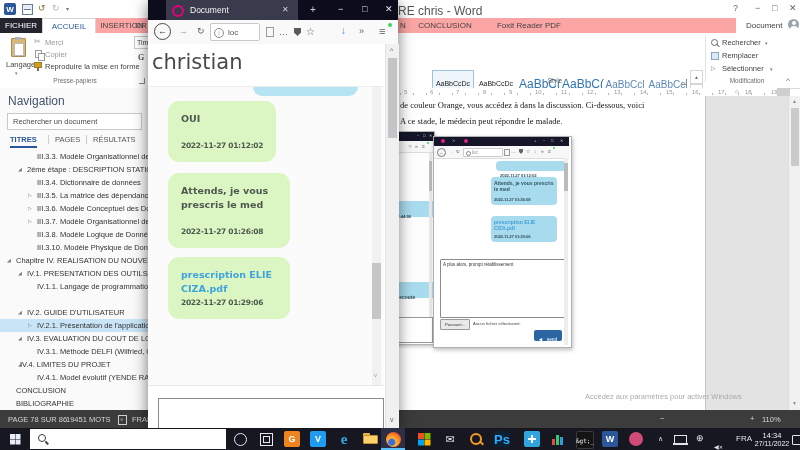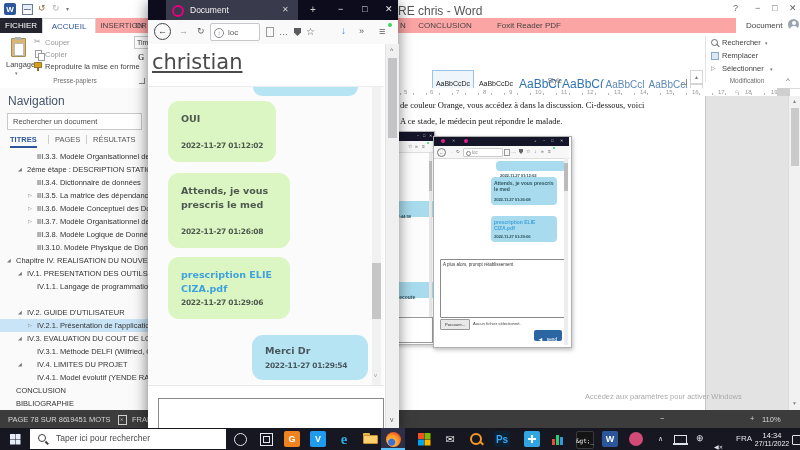--- a/index.html
+++ b/index.html
@@ -90,21 +90,21 @@
 
     <div class="a" style="left:6px;top:4px;width:24px;height:42px;">
       <div class="a" style="left:5px;top:1px;width:13px;height:17px;background:#d9b777;border:1px solid #a98a4f;border-radius:1px;">
         <div class="a" style="left:3px;top:-2px;width:6px;height:3px;background:#b3b3b3;"></div>
         <div class="a" style="left:2px;top:4px;width:8px;height:11px;background:#fff;border:1px solid #bbb;"></div>
       </div>
       <div class="a ribtxt" style="left:0;top:23px;width:24px;text-align:center;">Langage</div>
       <div class="a" style="left:9px;top:33px;font-size:5px;color:#777;">▾</div>
     </div>
     <span class="a" style="left:34px;top:4px;font-size:8px;color:#9a9a9a;">✂</span>
-    <span class="a ribtxt dis nw" style="left:45px;top:5px;">Couper</span>
+    <span class="a ribtxt dis nw" style="left:45px;top:5px;">Merci</span>
     <div class="a" style="left:35px;top:17px;width:5px;height:6px;border:1px solid #9a9a9a;background:#fff;">
       <div class="a" style="left:1.5px;top:1.5px;width:5px;height:6px;border:1px solid #9a9a9a;background:#fff;"></div>
     </div>
     <span class="a ribtxt dis nw" style="left:45px;top:17px;">Copier</span>
     <div class="a" style="left:34px;top:29px;width:6px;height:4px;background:#d4a017;border:1px solid #9a7b2d;">
       <div class="a" style="left:2px;top:4px;width:2px;height:4px;background:#8a6d3b;"></div>
     </div>
     <span class="a ribtxt nw" style="left:45px;top:29px;">Reproduire la mise en forme</span>
     <div class="a grouplbl nw" style="left:30px;top:44px;width:90px;">Presse-papiers</div>
     <div class="a" style="left:139px;top:45px;width:5px;height:5px;border-right:1px solid #8a8a8a;border-bottom:1px solid #8a8a8a;"></div>
@@ -286,21 +286,21 @@
     <div class="navitem" style="top:127px;padding-left:37px;"><span class="navmark" style="left:28px;">▷</span><span>III.3.7. Modèle Organisationnel de D</span></div>
     <div class="navitem" style="top:140px;padding-left:37px;"><span>III.3.8. Modèle Logique de Données</span></div>
     <div class="navitem" style="top:153px;padding-left:37px;"><span>III.3.10. Modèle Physique de Donné</span></div>
     <div class="navitem" style="top:166px;padding-left:16px;"><span class="navmark" style="left:7px;">◢</span><span>Chapitre IV. REALISATION DU NOUVEAU</span></div>
     <div class="navitem" style="top:179px;padding-left:27px;"><span class="navmark" style="left:18px;">◢</span><span>IV.1. PRESENTATION DES OUTILS ET DU</span></div>
     <div class="navitem" style="top:192px;padding-left:37px;"><span>IV.1.1. Langage de programmation</span></div>
     <div class="navitem" style="top:218px;padding-left:27px;"><span class="navmark" style="left:18px;">◢</span><span>IV.2. GUIDE D'UTILISATEUR</span></div>
     <div class="navitem sel" style="top:231px;padding-left:37px;"><span class="navmark" style="left:28px;">▷</span><span>IV.2.1. Présentation de l'application</span></div>
     <div class="navitem" style="top:244px;padding-left:27px;"><span class="navmark" style="left:18px;">◢</span><span>IV.3. EVALUATION DU COUT DE LOGIC</span></div>
     <div class="navitem" style="top:257px;padding-left:37px;"><span>IV.3.1. Méthode DELFI (Wilfried, Op</span></div>
-    <div class="navitem" style="top:270px;padding-left:37px;"><span class="navmark" style="left:18px;">◢</span><span>IV.4. LIMITES DU PROJET</span></div>
+    <div class="navitem" style="top:270px;padding-left:20px;"><span class="navmark" style="left:18px;">◢</span><span>IV.4. LIMITES DU PROJET</span></div>
     <div class="navitem" style="top:283px;padding-left:37px;"><span>IV.4.1. Model évolutif (YENDE RAPH</span></div>
     <div class="navitem" style="top:296px;padding-left:16px;"><span>CONCLUSION</span></div>
     <div class="navitem" style="top:309px;padding-left:16px;"><span>BIBLIOGRAPHIE</span></div>
   </div>
 
   <div class="a" style="left:0;top:410px;width:800px;height:18px;background:#3c3c3c;">
     <span class="statxt" style="left:8px;">PAGE 78 SUR 86</span>
     <span class="statxt" style="left:66px;">19451 MOTS</span>
     <div class="a" style="left:118px;top:5px;width:7px;height:8px;border:1px solid #cfcfcf;">
       <span class="a" style="left:1px;top:1px;font-size:4px;color:#cfcfcf;">✕</span>
@@ -340,40 +340,36 @@
     <span class="ficon" style="left:131px;top:8px;">…</span>
     <div class="a" style="left:146px;top:8px;width:7px;height:8px;background:#5a5a5f;clip-path:polygon(0 0,100% 0,100% 55%,50% 100%,0 55%);"></div>
     <span class="ficon" style="left:158px;top:7px;font-size:10px;">☆</span>
     <span class="ficon" style="left:193px;top:6px;font-size:10px;font-weight:bold;color:#2f80ed;">↓</span>
     <span class="ficon" style="left:211px;top:7px;">»</span>
     <span class="ficon" style="left:231px;top:6px;font-size:11px;">≡</span>
     <div class="a" style="left:240px;top:3px;width:4px;height:4px;border-radius:50%;background:#3fd65c;"></div>
   </div>
 
   <div class="a" style="left:0;top:44px;width:250px;height:386px;background:#fff;">
-    <div class="a nw" style="left:4px;top:6px;font-size:21px;color:#4a4a4a;font-family:'DejaVu Sans',sans-serif;text-decoration:underline;">christian</div>
+    <div class="a nw" style="left:4px;top:6px;font-size:21px;color:#4a4a4a;font-family:'DejaVu Sans',sans-serif;">christian</div>
     <div class="a" style="left:0;top:42px;width:236px;height:298px;background:#fbfbfb;border-top:1px solid #ececec;border-bottom:1px solid #e8e8e8;overflow:hidden;">
       <div class="a" style="left:105px;top:0;width:105px;height:9px;background:#b7e4f3;border-radius:0 0 9px 9px;"></div>
       <span class="a" style="left:227px;top:2px;font-size:6px;color:#999;">^</span>
       <div class="bubble g" style="left:20px;top:14px;width:108px;box-sizing:border-box;">
         <div class="t">OUI</div>
         <div class="ts">2022-11-27 01:12:02</div>
       </div>
       <div class="bubble g" style="left:20px;top:86px;width:122px;box-sizing:border-box;">
         <div class="t">Attends, je vous prescris le med</div>
         <div class="ts">2022-11-27 01:26:08</div>
       </div>
       <div class="bubble g file" style="left:20px;top:170px;width:122px;box-sizing:border-box;">
         <div class="t">prescription ELIE CIZA.pdf</div>
         <div class="ts" style="margin-top:2px;">2022-11-27 01:29:06</div>
       </div>
-      <div class="bubble bl" style="left:104px;top:248px;width:116px;box-sizing:border-box;padding:9px 11px 10px 13px;">
-        <div class="t">Merci Dr</div>
-        <div class="ts" style="margin-top:3px;">2022-11-27 01:29:54</div>
-      </div>
       <div class="a" style="left:224px;top:0;width:9px;height:298px;background:#f1f1f1;">
         <div class="a" style="left:0;top:176px;width:9px;height:56px;background:#c6c6c6;"></div>
       </div>
       <span class="a" style="left:226px;top:285px;font-size:6px;color:#999;">v</span>
     </div>
     <textarea style="position: absolute; left: 10px; top: 354px; width: 220px; height: 40px; border: 1px solid rgb(138, 138, 138); background: rgb(255, 255, 255); resize: none;"></textarea>
     <div class="a" style="left:237px;top:0;width:13px;height:386px;background:#f0f0f1;border-left:1px solid #e3e3e3;">
       <span class="a" style="left:4px;top:3px;font-size:7px;color:#666;">^</span>
       <div class="a" style="left:2px;top:14px;width:9px;height:80px;background:#c4c4c7;"></div>
       <span class="a" style="left:4px;top:372px;font-size:7px;color:#666;">v</span>
@@ -382,21 +378,20 @@
 </div>
 
 <div id="taskbar">
   <div class="a" style="left:0;top:0;width:30px;height:22px;">
     <div class="a" style="left:10px;top:6px;width:4.5px;height:4.5px;background:#e6edf8;box-shadow:5.5px 0 #e6edf8,0 5.5px #e6edf8,5.5px 5.5px #e6edf8;"></div>
   </div>
   <div class="a" style="left:30px;top:1px;width:196px;height:20px;background:#fff;">
     <div class="a" style="left:8px;top:5px;width:6px;height:6px;border:1.5px solid #3f3f3f;border-radius:50%;">
       <div class="a" style="left:5.5px;top:6.5px;width:4px;height:1.5px;background:#3f3f3f;transform:rotate(45deg);"></div>
     </div>
-    <input style="position: absolute; left: 24px; top: 3px; width: 165px; font-size: 8.5px; color: rgb(51, 51, 51); font-family: &quot;Liberation Sans&quot;, sans-serif;" placeholder="Taper ici pour rechercher">
   </div>
   <div class="a" style="left:234px;top:5px;width:11px;height:11px;border:1.5px solid #e3e8f0;border-radius:50%;"></div>
   <div class="a" style="left:260px;top:5px;width:11px;height:11px;border:1px solid #e3e8f0;">
     <div class="a" style="left:2px;top:2px;width:5px;height:5px;border:1px solid #e3e8f0;"></div>
   </div>
   <div class="tbi" style="left:284px;background:#ef8320;color:#fff;font-weight:bold;font-size:9px;">G</div>
   <div class="tbi" style="left:310px;background:#1f9cf0;color:#fff;font-weight:bold;font-size:9px;">V</div>
   <div class="tbi" style="left:336px;color:#2ea8e0;font-weight:bold;font-size:15px;font-family:'Liberation Serif',serif;">e</div>
   <div class="tbi" style="left:362px;">
     <div class="a" style="left:0.5px;top:2px;width:7px;height:3px;background:#e8b54d;border-radius:1px 1px 0 0;"></div>
@@ -407,21 +402,21 @@
     <div class="a" style="left:0.5px;top:0.5px;width:15px;height:15px;border-radius:50%;background:radial-gradient(circle at 38% 68%,#3d6fd8 0 22%,#ffb13e 30%,#ff8a1e 55%,#e0552c 75%,#b5256e 95%);"></div>
   </div>
   <div class="tbi" style="left:416px;">
     <div class="a" style="left:2px;top:2px;width:5.5px;height:5.5px;background:#f25022;box-shadow:6.5px 0 #7fba00,0 6.5px #00a4ef,6.5px 6.5px #ffb900;"></div>
   </div>
   <div class="tbi" style="left:442px;color:#e8e8e8;font-size:11px;">✉</div>
   <div class="tbi" style="left:468px;">
     <div class="a" style="left:2px;top:2px;width:8px;height:8px;border:2.5px solid #f59a22;border-radius:50%;"></div>
     <div class="a" style="left:11px;top:11px;width:5px;height:2px;background:#f59a22;transform:rotate(45deg);"></div>
   </div>
-  <div class="tbi" style="left:494px;background:#0c2233;color:#34a8ff;font-weight:bold;font-size:10px;">Ps</div>
+  <div class="tbi" style="left:494px;background:#0c2233;color:#34a8ff;font-weight:bold;font-size:13px;">Ps</div>
   <div class="tbi" style="left:524px;background:#31a5df;">
     <div class="a" style="left:4px;top:7px;width:8px;height:2px;background:#fff;"></div>
     <div class="a" style="left:7px;top:4px;width:2px;height:8px;background:#fff;"></div>
   </div>
   <div class="tbi" style="left:550px;">
     <div class="a" style="left:2px;top:8px;width:3px;height:6px;background:#e74c3c;"></div>
     <div class="a" style="left:6px;top:4px;width:3px;height:10px;background:#2ecc71;"></div>
     <div class="a" style="left:10px;top:6px;width:3px;height:8px;background:#3498db;"></div>
   </div>
   <div class="tbi" style="left:576px;background:#141414;border:1px solid #3a3a3a;color:#e8e8e8;font-size:6px;font-family:'DejaVu Sans Mono',monospace;">&amp;gt;_</div>

